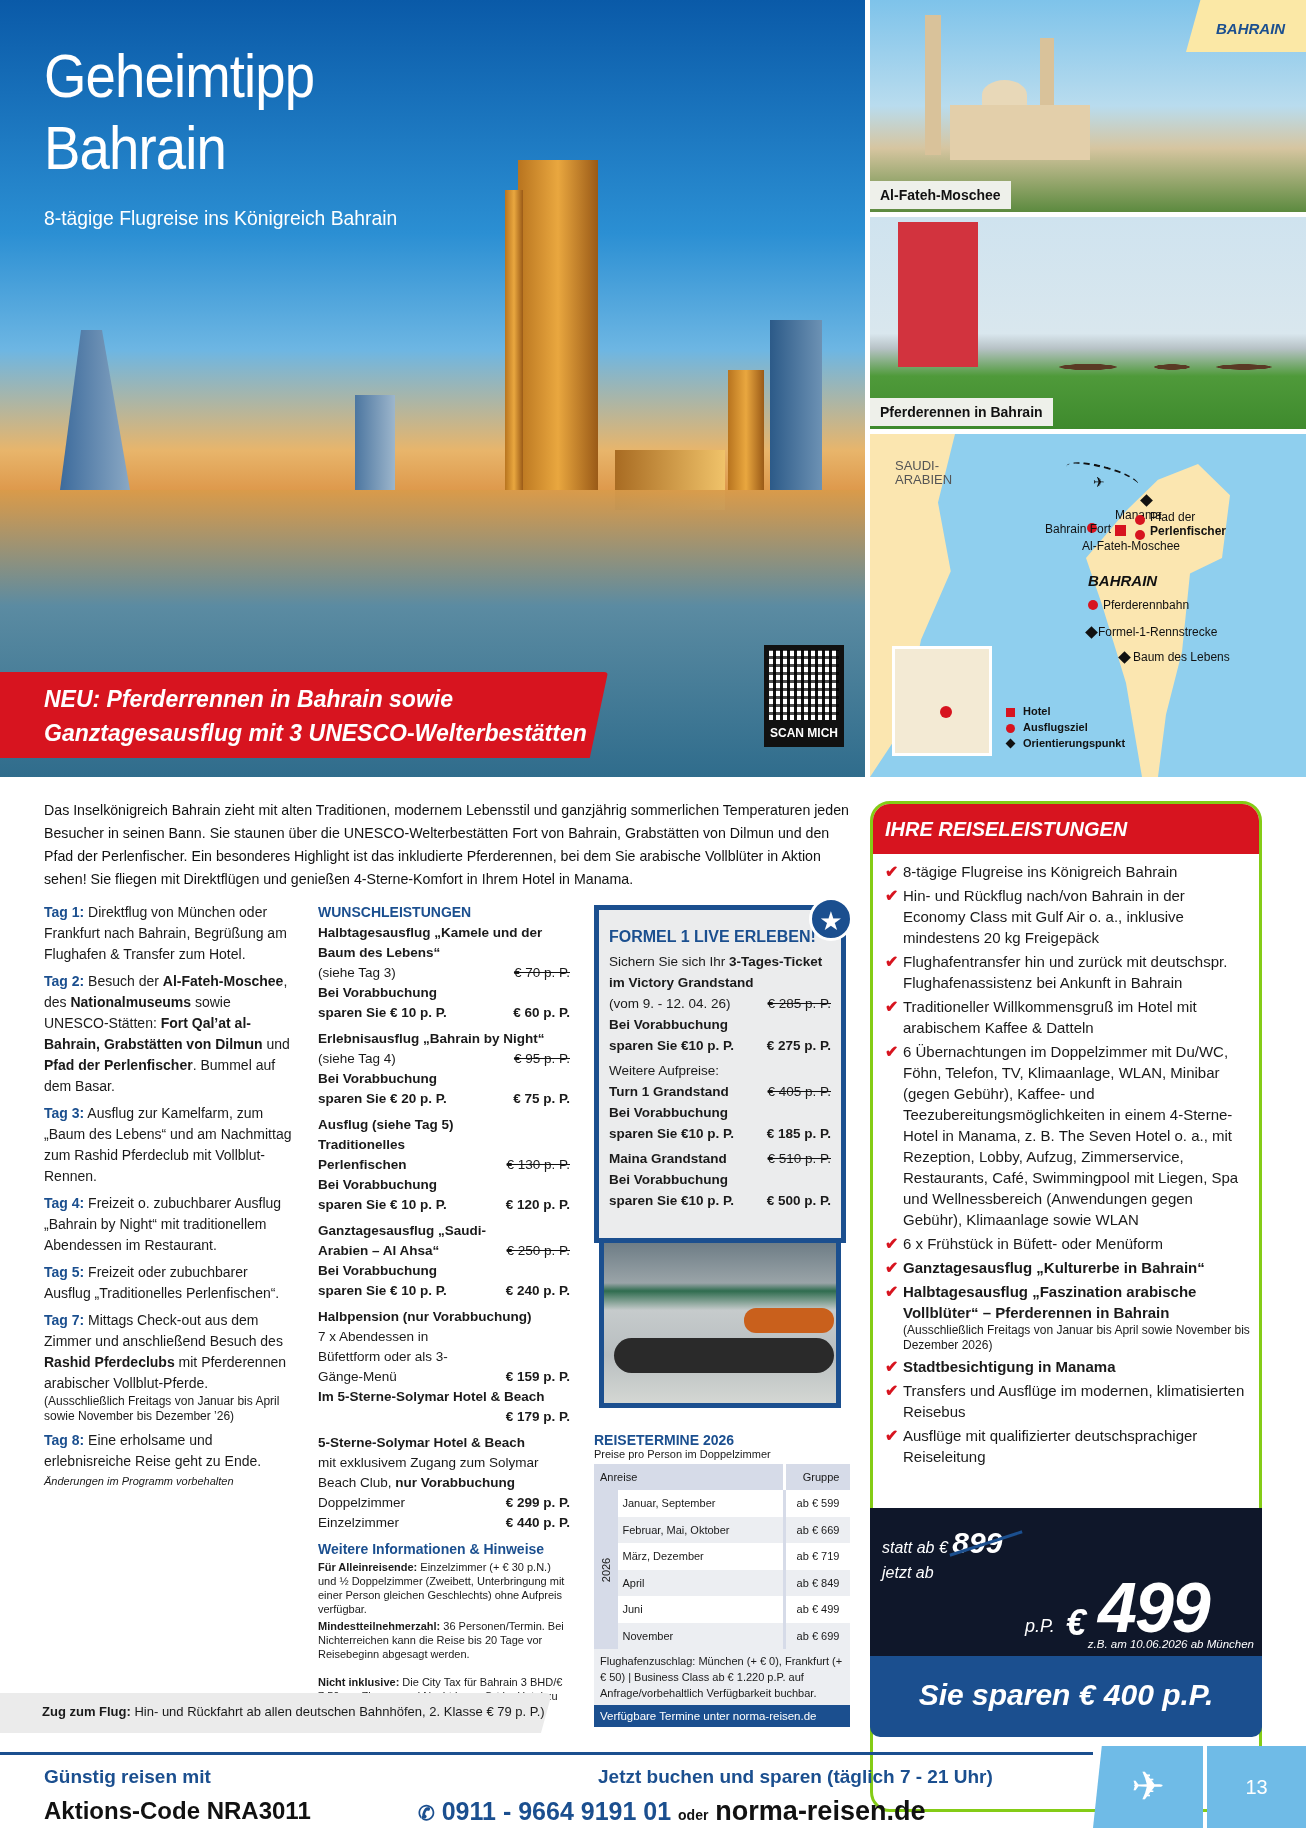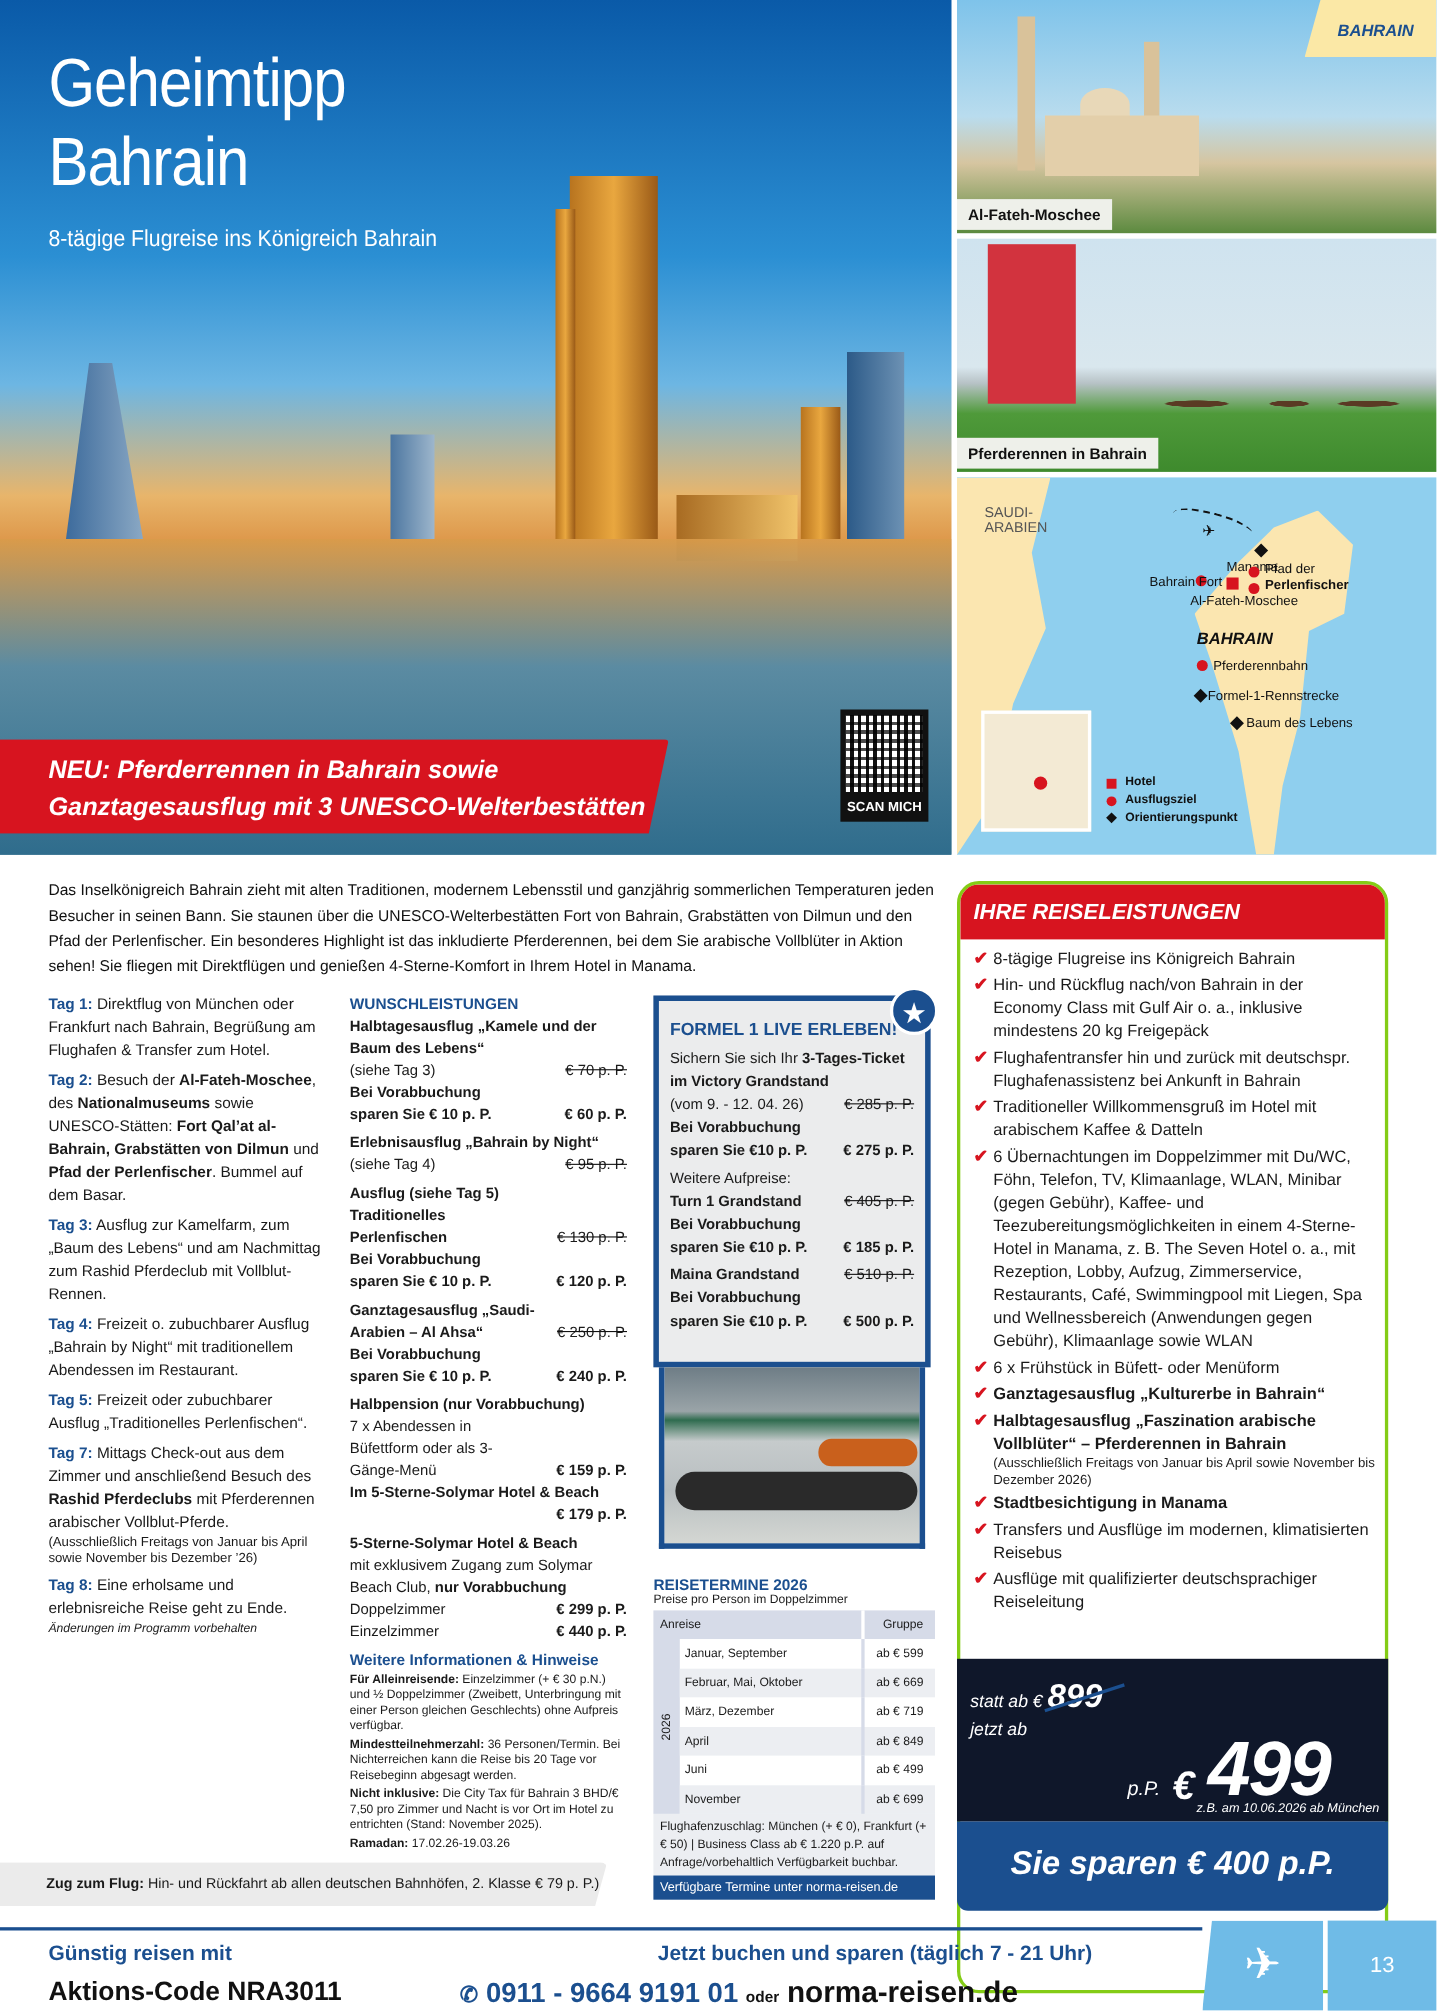--- a/index.html
+++ b/index.html
@@ -171,20 +171,24 @@
         <b style="width:165px">Bei Vorabbuchung sparen Sie € 10 p. P.</b>
         <b style="align-self:flex-end">€ 60 p. P.</b>
       </div>
   </div>
   <div class="blk">
     <b>Erlebnisausflug „Bahrain by Night“</b>
     <div class="row">
         <span>(siehe Tag 4)</span>
         <span class="strike">€ 95 p. P.</span>
       </div>
+    <div class="row">
+        <b style="width:165px">Bei Vorabbuchung sparen Sie € 20 p. P.</b>
+        <b style="align-self:flex-end">€ 75 p. P.</b>
+      </div>
   </div>
   <div class="blk">
     <div class="row">
         <b style="width:170px">Ausflug (siehe Tag 5) Traditionelles Perlenfischen</b>
         <span class="strike" style="align-self:flex-end">€ 130 p. P.</span>
       </div>
     <div class="row">
         <b style="width:165px">Bei Vorabbuchung sparen Sie € 10 p. P.</b>
         <b style="align-self:flex-end">€ 120 p. P.</b>
       </div>
@@ -215,21 +219,21 @@
         <span>Doppelzimmer</span>
         <b>€ 299 p. P.</b>
       </div>
     <div class="row">
         <span>Einzelzimmer</span>
         <b>€ 440 p. P.</b>
       </div>
   </div>
   <h4 style="font-size:14px;margin-top:4px">Weitere Informationen &amp; Hinweise</h4>
   <div class="small" style="margin-bottom:3px"><b>Für Alleinreisende:</b> <span>Einzelzimmer (+ € 30 p.N.) und ½ Doppelzimmer (Zweibett, Unterbringung mit einer Person gleichen Geschlechts) ohne Aufpreis verfügbar.</span></div>
-  <div class="small" style="margin-bottom:3px"><b>Mindestteilnehmerzahl:</b> <span>36 Personen/Termin. Bei Nichterreichen kann die Reise bis 20 Tage vor Reisebeginn abgesagt werden.</span></div>
+  <div class="small" style="margin-bottom:14px"><b>Mindestteilnehmerzahl:</b> <span>36 Personen/Termin. Bei Nichterreichen kann die Reise bis 20 Tage vor Reisebeginn abgesagt werden.</span></div>
   <div class="small" style="margin-bottom:3px"><b>Nicht inklusive:</b> <span>Die City Tax für Bahrain 3 BHD/€ 7,50 pro Zimmer und Nacht is vor Ort im Hotel zu entrichten (Stand: November 2025).</span></div>
   <div class="small"><b>Ramadan:</b> <span>17.02.26-19.03.26</span></div>
 </div>
 
 <div id="f1box" class="abs">
   <h3>FORMEL 1 LIVE ERLEBEN!</h3>
   <div><span>Sichern Sie sich Ihr </span><b>3-Tages-Ticket im Victory Grandstand</b></div>
   <div class="row">
       <span>(vom 9. - 12. 04. 26)</span>
       <span class="strike">€ 285 p. P.</span>

